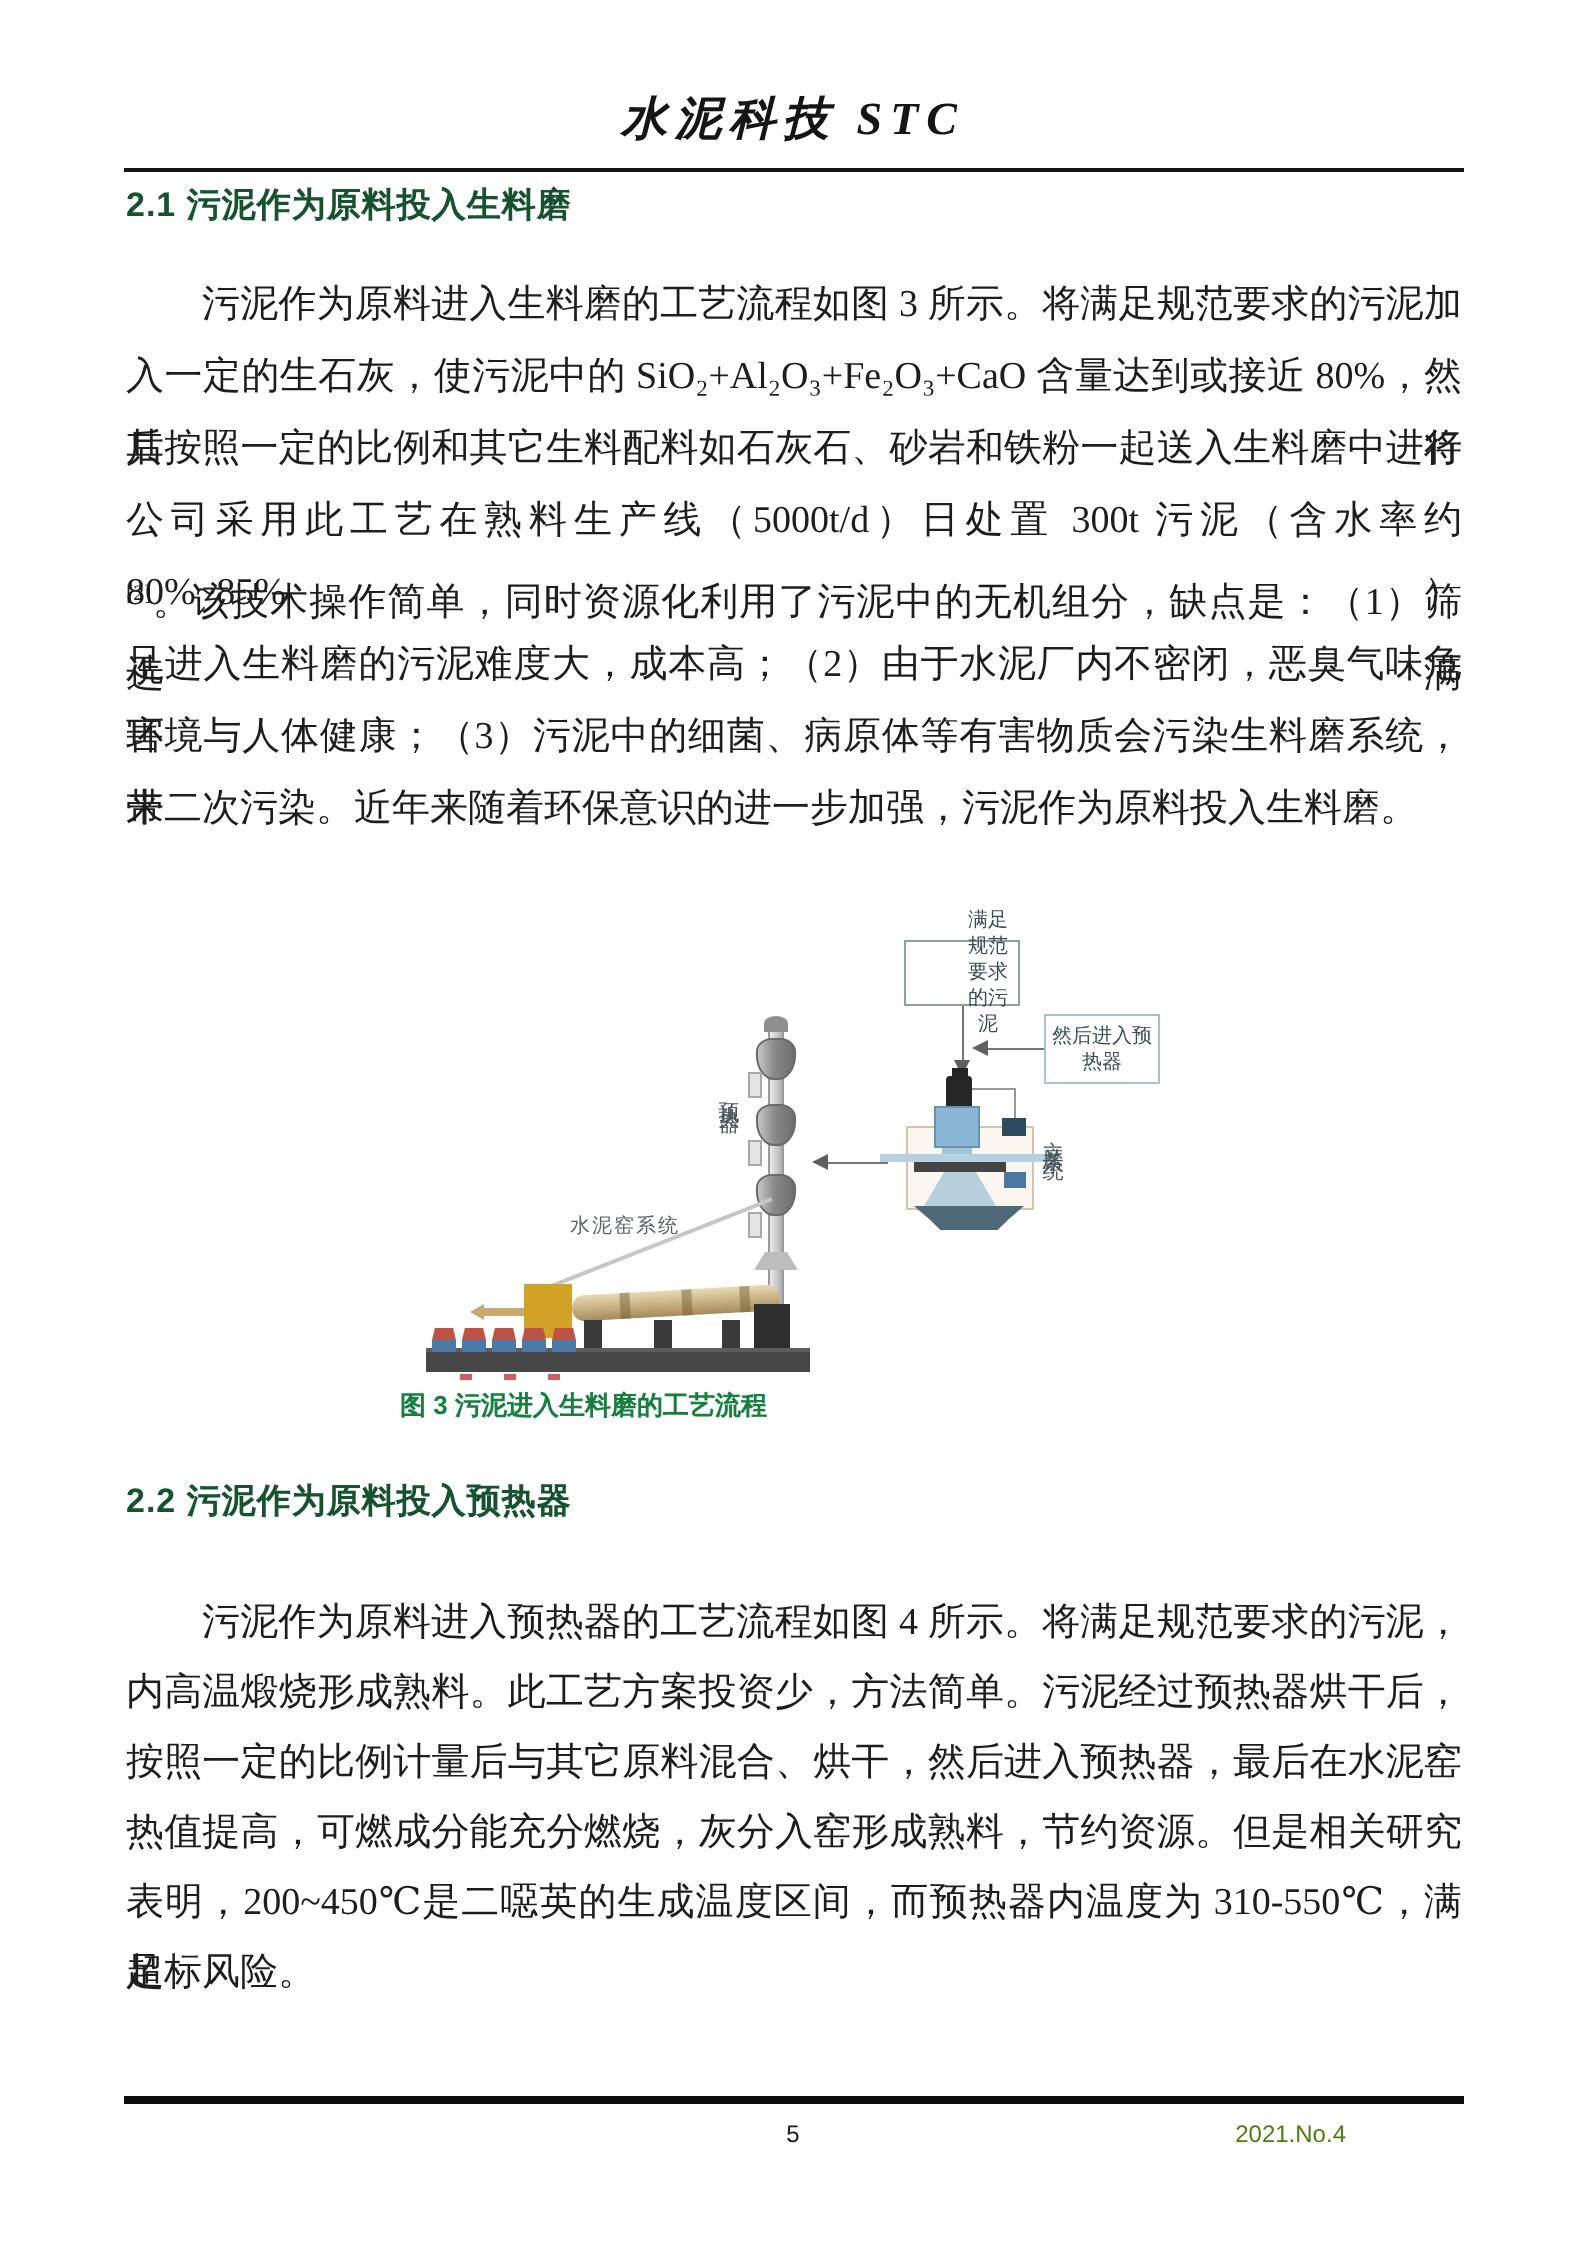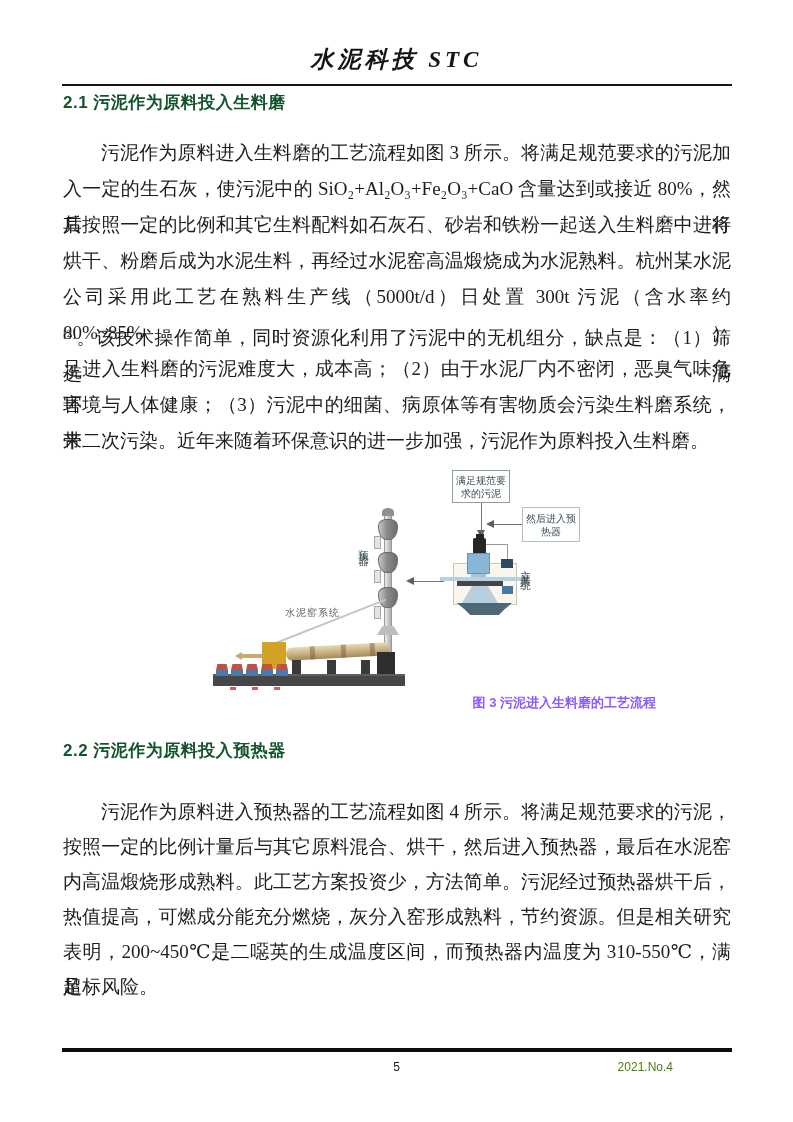--- a/index.html
+++ b/index.html
@@ -31,34 +31,34 @@
   .line.indent { padding-left:38px; }
   .line.last { text-align-last:left; }
   .sup { font-size:11px; vertical-align:7px; }
   
   .figure { position:absolute; left:200px; top:466px; width:456px; height:258px; }
   .fig-el { position:absolute; }
   .fig-box {
     position:absolute; background:#fff; display:flex; align-items:center; justify-content:center;
     text-align:center; font-size:10px; line-height:13px; color:#3d4d55; padding:2px;
   }
-  .box-sludge { left:252px; top:4px; width:58px; height:33px; border:1px solid #8f9fa3; }
+  .box-sludge { left:252px; top:4px; width:58px; height:33px; border:1px solid #8f9fa3;padding-left:28px; }
   .box-materials { left:322px; top:41px; width:58px; height:35px; border:1px solid #a9c3c9; }
   .hline { position:absolute; background:#777; height:1px; }
   .vline { position:absolute; background:#777; width:1px; }
   .arr-down { position:absolute; width:0; height:0; border-left:4.5px solid transparent; border-right:4.5px solid transparent; border-top:8px solid #5f5f5f; }
   .arr-left { position:absolute; width:0; height:0; border-top:4.5px solid transparent; border-bottom:4.5px solid transparent; border-right:8px solid #5f5f5f; }
   .vlabel {
     position:absolute; writing-mode:vertical-rl; font-size:10.5px; letter-spacing:3px;
     color:#47545c; font-family:"Liberation Serif","DejaVu Serif",serif;
   }
   .kiln-label { position:absolute; font-size:10px; letter-spacing:1px; color:#5c6368; }
   .caption {
-    position:absolute; top:228px; left:0; width:456px; text-align:right;
-    font-size:13px; font-weight:bold; color:#8b5cf6;
+    position:absolute; top:228px; left:0; width:456px; text-align:left;
+    font-size:13px; font-weight:bold; color:#15803d;
     font-family:"Liberation Sans","DejaVu Sans",sans-serif;
   }
   
   .mill-housing { left:253px; top:97px; width:64px; height:42px; background:#f8f6ef; border:1px solid #cfc5aa; }
   .mill-topcap { left:276px; top:68px; width:8px; height:5px; background:#242424; }
   .mill-topcyl { left:273px; top:72px; width:13px; height:16px; background:#262626; border-radius:2px 2px 0 0; }
   .mill-blue { left:267px; top:87px; width:23px; height:21px; background:#8ab6d6; border:1px solid #6a92ae; }
   .mill-col { left:271px; top:108px; width:15px; height:9px; background:#a4c4da; }
   .mill-bar { left:240px; top:111px; width:88px; height:4px; background:#b5d2e2; }
   .mill-slab { left:257px; top:115px; width:46px; height:5px; background:#454545; }
@@ -100,21 +100,20 @@
 
   <div class="hdr-title">水泥科技 STC</div>
   <div class="rule top-rule"></div>
 
   <div class="sec-heading" style="top:91px">2.1 污泥作为原料投入生料磨</div>
 
   <div class="para" style="top:135px">
     <div class="line indent">污泥作为原料进入生料磨的工艺流程如图 3 所示。将满足规范要求的污泥加</div>
     <div class="line">入一定的生石灰，使污泥中的 SiO₂+Al₂O₃+Fe₂O₃+CaO 含量达到或接近 80%，然后将</div>
     <div class="line">其按照一定的比例和其它生料配料如石灰石、砂岩和铁粉一起送入生料磨中进行</div>
-    <div class="line">烘干、粉磨后成为水泥生料，再经过水泥窑高温煅烧成为水泥熟料。杭州某水泥</div>
     <div class="line">公司采用此工艺在熟料生产线（5000t/d）日处置 300t 污泥（含水率约 80%~85%）</div>
     <div class="line"><span class="sup">[2]</span><span>。该技术操作简单，同时资源化利用了污泥中的无机组分，缺点是：（1）筛选满</span></div>
     <div class="line">足进入生料磨的污泥难度大，成本高；（2）由于水泥厂内不密闭，恶臭气味危害</div>
     <div class="line">环境与人体健康；（3）污泥中的细菌、病原体等有害物质会污染生料磨系统，带</div>
     <div class="line last">来二次污染。近年来随着环保意识的进一步加强，污泥作为原料投入生料磨。</div>
   </div>
 
   <div class="figure">
 
     <div class="fig-box box-sludge">满足规范要求的污泥</div>
@@ -192,22 +191,22 @@
     <div class="red-dash" style="left:52px;"></div>
     <div class="red-dash" style="left:74px;"></div>
 
     <div class="caption">图 3 污泥进入生料磨的工艺流程</div>
   </div>
 
   <div class="sec-heading" style="top:739px">2.2 污泥作为原料投入预热器</div>
 
   <div class="para para2" style="top:794px">
     <div class="line indent">污泥作为原料进入预热器的工艺流程如图 4 所示。将满足规范要求的污泥，</div>
+    <div class="line">内高温煅烧形成熟料。此工艺方案投资少，方法简单。污泥经过预热器烘干后，</div>
     <div class="line">按照一定的比例计量后与其它原料混合、烘干，然后进入预热器，最后在水泥窑</div>
-    <div class="line">内高温煅烧形成熟料。此工艺方案投资少，方法简单。污泥经过预热器烘干后，</div>
     <div class="line">热值提高，可燃成分能充分燃烧，灰分入窑形成熟料，节约资源。但是相关研究</div>
     <div class="line">表明，200~450℃是二噁英的生成温度区间，而预热器内温度为 310-550℃，满足</div>
     <div class="line last">超标风险。</div>
   </div>
 
   <div class="rule bottom-rule"></div>
   <div class="footer-page">5</div>
   <div class="footer-issue">2021.No.4</div>
 
 </div>

